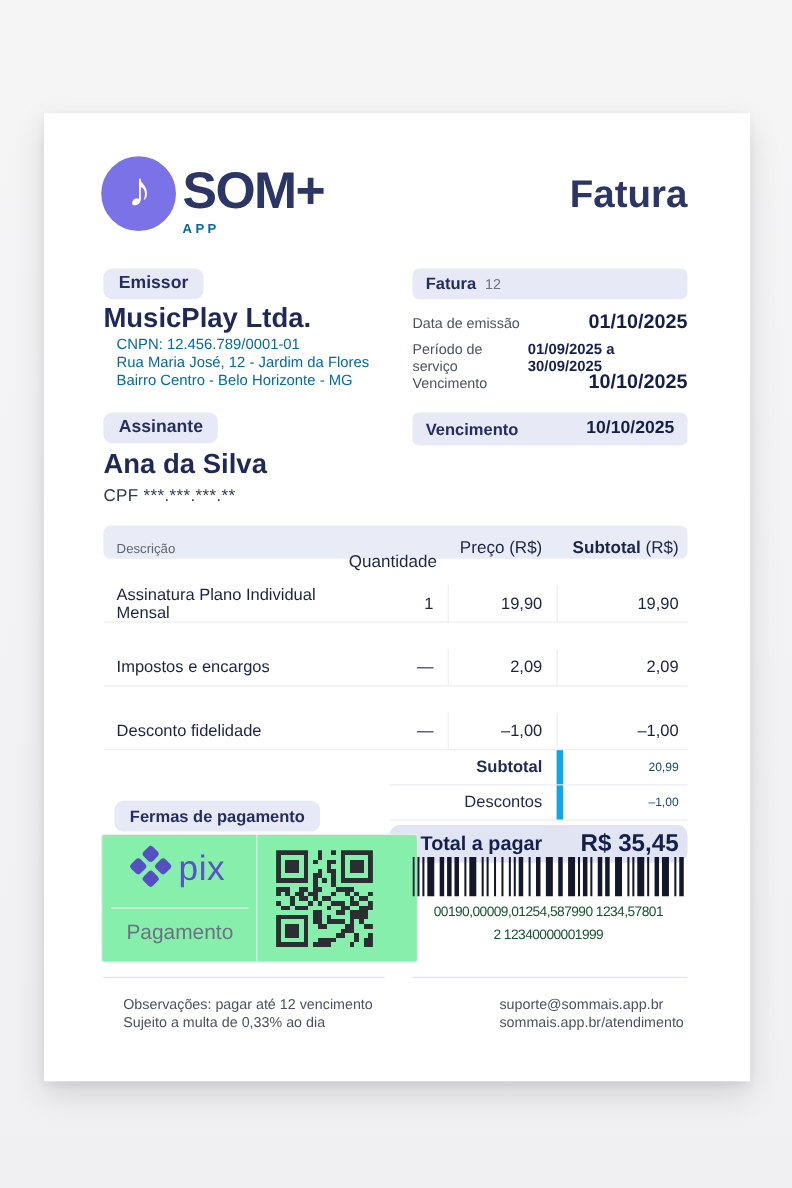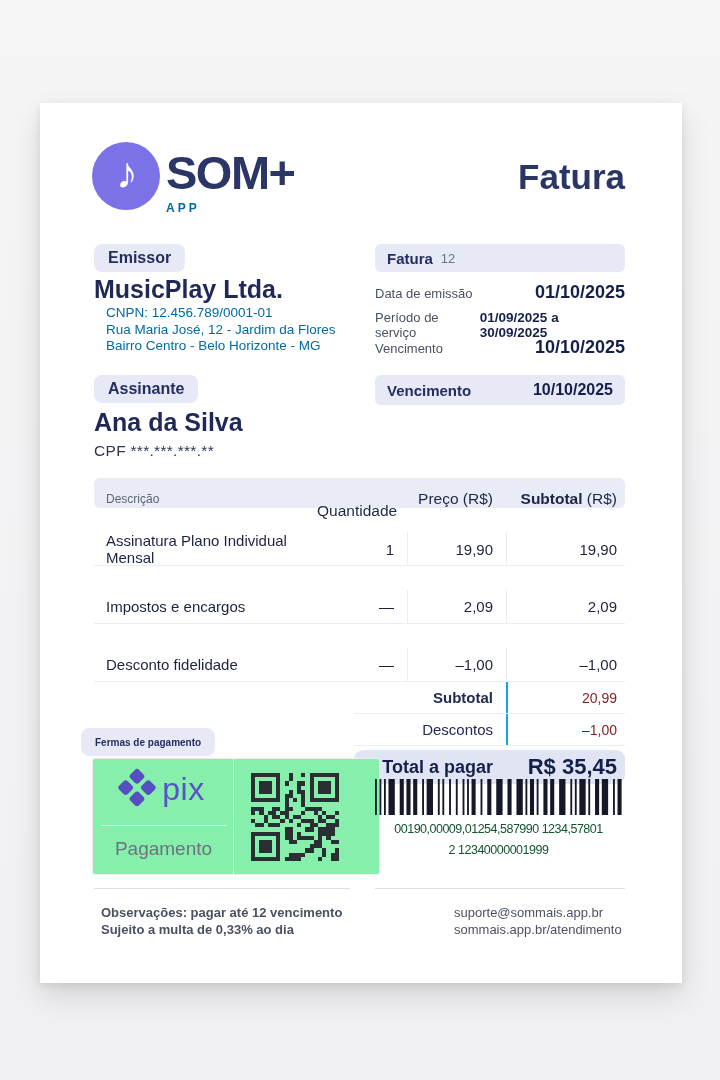--- a/index.html
+++ b/index.html
@@ -68,29 +68,29 @@
   .trow .c { text-align:right; }
   .c-qty { padding-right:13px; }
   .c-price { padding-right:13px; border-left:1px solid #ececf2; height:100%; display:flex; align-items:center; justify-content:flex-end; }
   .c-sub { padding-right:8px; border-left:1px solid #ececf2; height:100%; display:flex; align-items:center; justify-content:flex-end; }
 
   .srow { margin-left:260px; width:271px; height:32px; display:flex; align-items:center;
     border-bottom:1px solid #ececf2; }
   .srow:last-of-type { border-bottom:none; }
   .s-label { width:152px; text-align:right; padding-right:13px; font-size:15px; color:#222b52; }
   .s-label.bold { font-weight:700; }
-  .s-value { width:119px; text-align:right; padding-right:8px; font-size:14px; color:#7f1d1d;
-    border-left:2px solid #0ea5e9; height:100%; display:flex; align-items:center; justify-content:flex-end; }
+  .s-value { width:119px; text-align:right; padding-right:8px; font-size:11px; color:#0c4a6e;
+    border-left:6px solid #0ea5e9; height:100%; display:flex; align-items:center; justify-content:flex-end; }
   .total-box { margin-left:260px; margin-top:4px; width:271px; height:34px; background:#e0e4f3;
     border-radius:9px; display:flex; align-items:center; }
   .total-label { width:152px; text-align:right; padding-right:13px; font-size:18px; font-weight:700; color:#14204a; }
   .total-value { width:119px; text-align:right; padding-right:8px; font-size:22px; font-weight:800; color:#14204a; }
 
   
-  .pay-badge { left:41px; top:625px; font-size:10px;text-align:right; }
+  .pay-badge { left:64px; top:625px; font-size:15px;text-align:right; }
   .pay-card { left:52px; top:655px; width:288px; height:117px; background:#86efac;
     border:1px solid #ececf2; border-radius:3px; }
   .pix-cell { position:absolute; left:0; top:0; width:141px; height:100%; border-right:1px solid #ececf2; }
   .pix-lockup { position:absolute; left:0; top:14px; width:141px; display:flex;
     align-items:center; justify-content:center; gap:10px; }
   .pix-icon { width:30px; height:30px; display:grid; grid-template-columns:12px 12px;
     grid-template-rows:12px 12px; gap:4px; transform:rotate(45deg); }
   .pix-icon i { background:#564fc1; border-radius:3px; }
   .pix-word { font-size:32px; font-weight:500; color:#5b51c8; letter-spacing:.5px; line-height:1; }
   .pix-divider { position:absolute; left:8px; top:66px; width:125px; height:1px; background:#ececf2; }
@@ -102,21 +102,21 @@
   .barcode { left:335px; top:676px; width:247px; height:36px; }
   .boleto-line { left:335px; width:247px; text-align:center; font-size:12.5px;
     letter-spacing:-0.5px; font-weight:500; color:#14532d; }
   .bl1 { top:719px; } .bl2 { top:740px; }
 
   
   .rule { height:1px; background:#dfdfe6; top:785px; }
   .rule-left { left:54px; width:256px; }
   .rule-right { left:335px; width:250px; }
   .foot { top:801px; font-size:13px; line-height:17px; color:#4a5162; }
-  .foot-left { left:61px;font-weight:bold; }
+  .foot-left { left:72px; }
   .foot-right { left:414px; }
 </style>
 </head>
 <body>
 
 <div class="paper">
 
   <div class="abs logo-circle">
     <span class="note">♪</span>
   </div>

